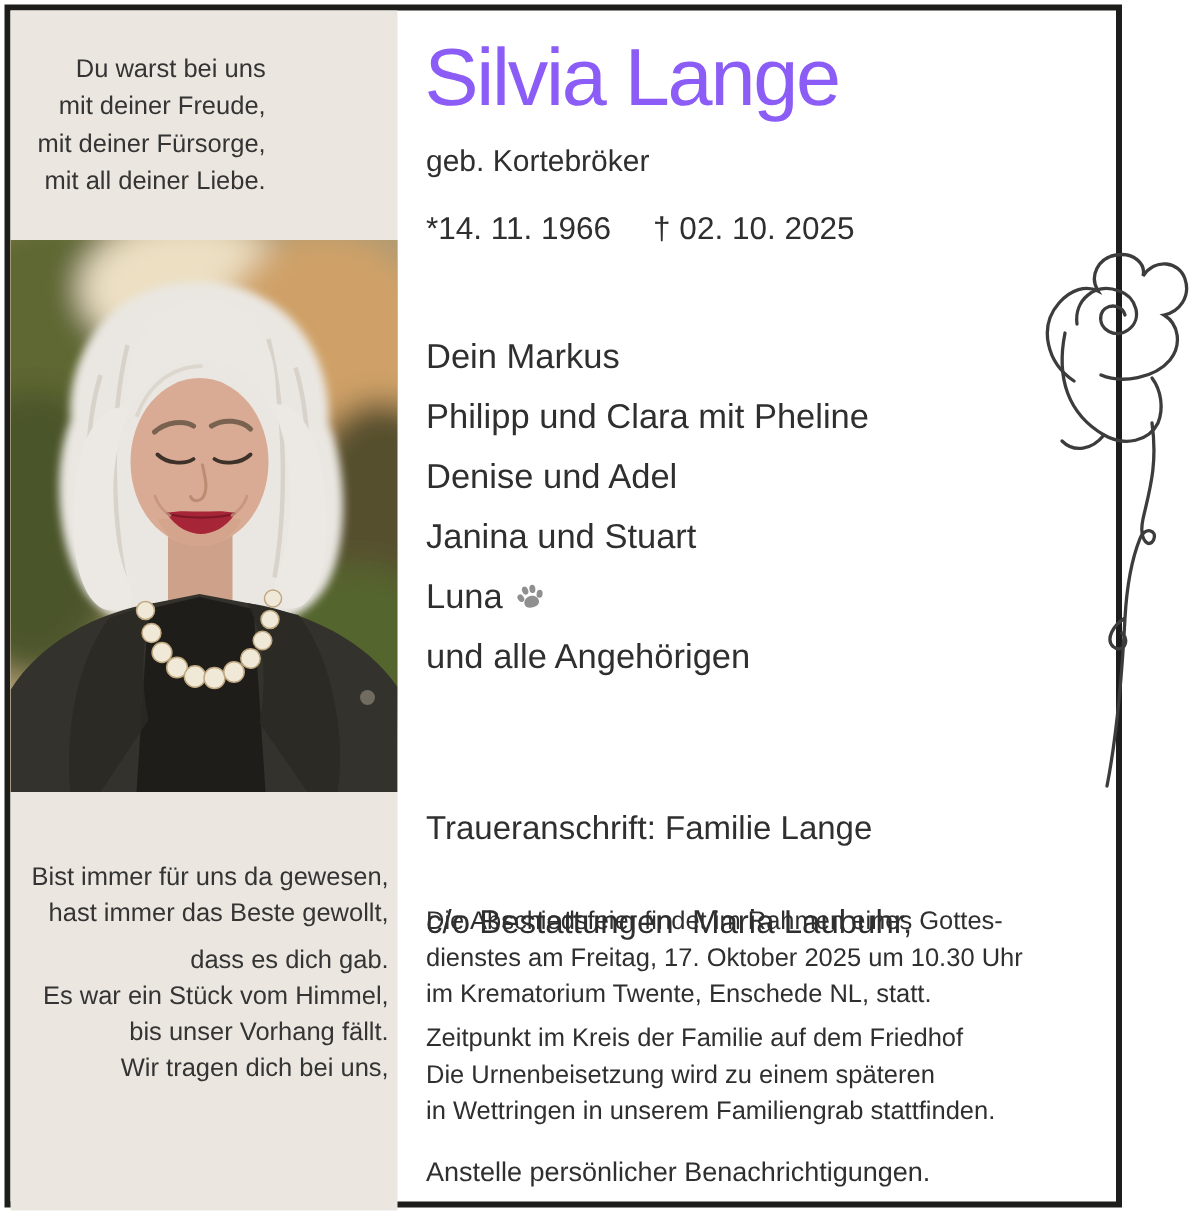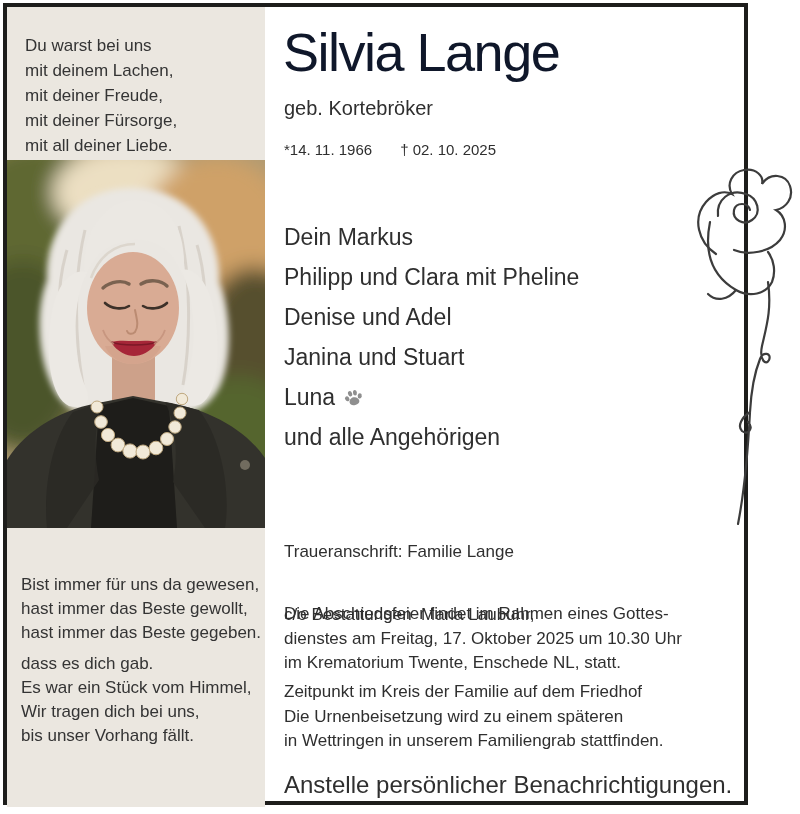--- a/index.html
+++ b/index.html
@@ -6,66 +6,65 @@
   html,body { width:800px; height:814px; background:#ffffff; overflow:hidden;
     font-family:"Liberation Sans","DejaVu Sans",sans-serif; color:#2f2f2f; }
   .page { position:relative; width:800px; height:814px; background:#ffffff; }
 
   
   .frame { position:absolute; left:3px; top:3px; width:745px; height:802px;
     border:4px solid #1d1d1b; background:transparent; }
 
   
   .panel { position:absolute; left:7px; top:7px; width:258px; height:800px;
-    background:#ebe7e0; }
+    background:#ebe7e0;text-align:right; }
 
   .poem { position:absolute; font-size:17px; line-height:25px; color:#343434; }
   .poem-top { left:18px; top:26px; }
   .poem-bottom { left:14px; top:566px; line-height:24px; }
   .poem-bottom .stanza2 { margin-top:7px; }
 
   .photo { position:absolute; left:0; top:153px; width:258px; height:368px;
     overflow:hidden; background:#b09a72; }
 
   
   .border-gap { position:absolute; left:749px; top:153px; width:9px; height:388px;
     background:#ffffff; }
 
   .rose { position:absolute; left:688px; top:160px; width:110px; height:374px; }
 
   
   .main { position:absolute; left:283px; top:0; width:470px; }
   .name { position:absolute; left:0; top:22px; font-size:54px; font-weight:400;
-    letter-spacing:-1.5px; line-height:60px; color:#0f172a; white-space:nowrap; }
+    letter-spacing:-1.5px; line-height:60px; color:#8b5cf6; white-space:nowrap; }
   .maiden { position:absolute; left:1px; top:97px; font-size:20px; }
-  .dates { position:absolute; left:1px; top:141px; font-size:15px; white-space:nowrap; }
+  .dates { position:absolute; left:1px; top:141px; font-size:21px; white-space:nowrap; }
   .dates .birth { margin-right:28px; }
   .mourners { position:absolute; left:1px; top:217px; }
   .mourner-line { font-size:23px; line-height:40px; height:40px; white-space:nowrap; }
   .paw { width:19px; height:18px; margin-left:9px; transform:rotate(-14deg);
     display:inline-block; vertical-align:-2px; }
-  .address { position:absolute; left:1px; top:499px; font-size:17px;
+  .address { position:absolute; left:1px; top:499px; font-size:22px;
     line-height:21px; white-space:pre-wrap; }
   .para { position:absolute; left:1px; font-size:17px; line-height:24.5px; }
   .service { top:602px; }
   .burial { top:680px; }
-  .closing { position:absolute; left:1px; top:771px; font-size:24px; }
+  .closing { position:absolute; left:1px; top:771px; font-size:18px; }
 </style>
 </head>
 <body>
 
 <div class="page">
 
   <div class="frame"></div>
 
   <div class="panel">
 
     <div class="poem poem-top">
       <div>Du warst bei uns</div>
-      <div>mit deinem Lachen,</div>
       <div>mit deiner Freude,</div>
       <div>mit deiner Fürsorge,</div>
       <div>mit all deiner Liebe.</div>
     </div>
 
     <div class="photo" title="Portrait of a smiling woman with white wavy hair, red lipstick, pearl necklace and dark jacket">
       <svg width="258" height="368" viewBox="0 0 258 368">
         <defs>
           <filter id="b8" x="-60%" y="-60%" width="220%" height="220%">
               <feGaussianBlur stdDeviation="10"></feGaussianBlur>
@@ -121,27 +120,26 @@
           <circle cx="175" cy="239" r="5.7"></circle>
         </g>
         <circle cx="238" cy="305" r="5" fill="#716c5f"></circle>
       </svg>
     </div>
 
     <div class="poem poem-bottom">
       <div class="stanza1">
         <div>Bist immer für uns da gewesen,</div>
         <div>hast immer das Beste gewollt,</div>
-        <div>hast immer das Beste gegeben.</div>
       </div>
       <div class="stanza2">
         <div>dass es dich gab.</div>
         <div>Es war ein Stück vom Himmel,</div>
+        <div>bis unser Vorhang fällt.</div>
         <div>Wir tragen dich bei uns,</div>
-        <div>bis unser Vorhang fällt.</div>
       </div>
     </div>
   </div>
 
   <div class="border-gap"></div>
 
   <svg class="rose" viewBox="0 0 110 374">
     <g fill="none" stroke="#3c3c3c" stroke-width="2.2" stroke-linecap="round">
       <path d="M28,94 C10,82 4,58 18,42 C26,33 36,30 44,34 C38,24 44,12 56,10 C68,8 76,16 74,24 C82,12 98,14 102,26 C106,38 98,48 88,50 C98,56 100,70 92,80 C82,92 60,96 46,90"></path>
       <path d="M62,50 C60,42 48,42 46,50 C44,60 56,66 64,60 C74,53 70,38 58,34 C42,28 28,40 30,56"></path>

